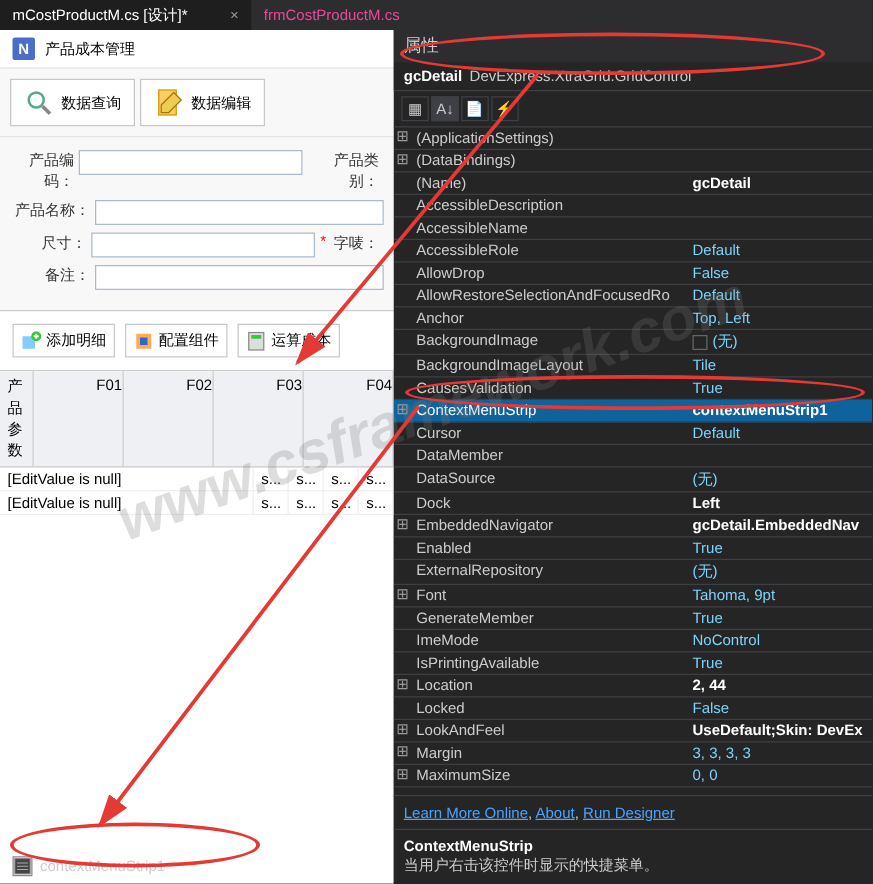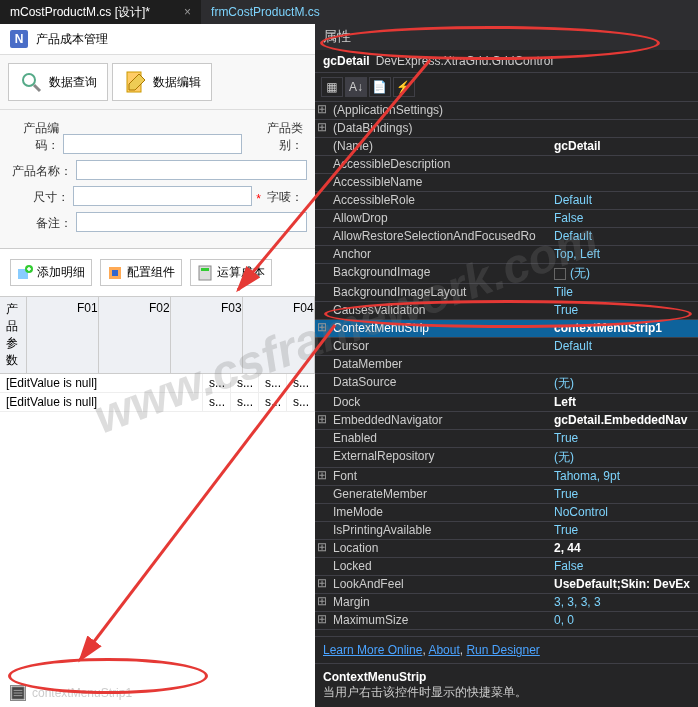--- a/index.html
+++ b/index.html
@@ -1,30 +1,30 @@
 <!DOCTYPE html>
 <html><head>
 <meta charset="utf-8">
 <style>
 * { margin: 0; padding: 0; box-sizing: border-box; font-family: "Microsoft YaHei", Tahoma, sans-serif; }
 body { width: 698px; height: 707px; background: #2d2d30; color: #ccc; font-size: 12px; overflow: hidden; position: relative; }
 .tabs { display: flex; background: #2d2d30; height: 24px; }
-.tab { padding: 4px 10px; color: #7dd3fc; cursor: pointer; display: flex; align-items: center; gap: 6px; }
+.tab { padding: 4px 10px; color: #ec4899; cursor: pointer; display: flex; align-items: center; gap: 6px; }
 .tab.active { background: #1e1e1e; color: #fff; gap: 34px; }
 .close-x { color: #999; }
 .main-layout { display: flex; height: calc(100% - 24px); }
 .left-panel { width: 315px; background: #fff; color: #000; }
 .form-area { background: #f4f6f8; }
 .title-bar { background: #fff; padding: 6px 10px; display: flex; align-items: center; gap: 8px; border-bottom: 1px solid #ddd; }
 .n-logo { width: 18px; height: 18px; background: #4a6dc7; color: #fff; display: flex; align-items: center; justify-content: center; font-weight: bold; border-radius: 2px; }
 .toolbar { display: flex; gap: 4px; padding: 8px; background: #f8f8f8; border-bottom: 1px solid #ddd; }
 .tool-btn { display: flex; align-items: center; gap: 6px; padding: 6px 10px; border: 1px solid #c8c8c8; background: #fff; cursor: pointer; }
 .tool-btn svg { width: 24px; height: 24px; }
 .form-fields { padding: 10px 8px; background: #f8f8f8; }
-.field-row { display: flex; align-items: flex-end; margin-bottom: 6px; }
+.field-row { display: flex; align-items: flex-start; margin-bottom: 6px; }
 .field-label { width: 64px; text-align: right; color: #333; margin-right: 4px; }
 .field-input { flex: 1; height: 20px; border: 1px solid #abc; background: #fff; }
 .asterisk { color: red; margin: 0 4px; }
 .grid-toolbar { display: flex; gap: 8px; padding: 10px; border-top: 1px solid #ccc; border-bottom: 1px solid #ccc; background: #fff; }
 .grid-btn { display: flex; align-items: center; gap: 4px; padding: 4px 6px; border: 1px solid #c8c8c8; background: #fff; cursor: pointer; }
 .mini-icon { width: 16px; height: 16px; }
 .grid { background: #fff; }
 .grid-head { display: flex; background: #eef0f4; border-bottom: 1px solid #ccc; gap: 44px; }
 .grid-head-cell { padding: 4px 6px; border-right: 1px solid #ccc; }
 .col-params { flex: 1; }

